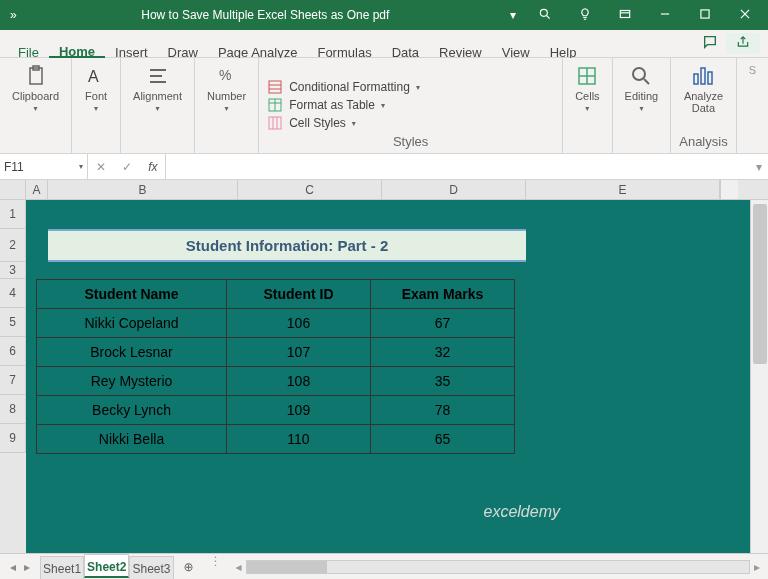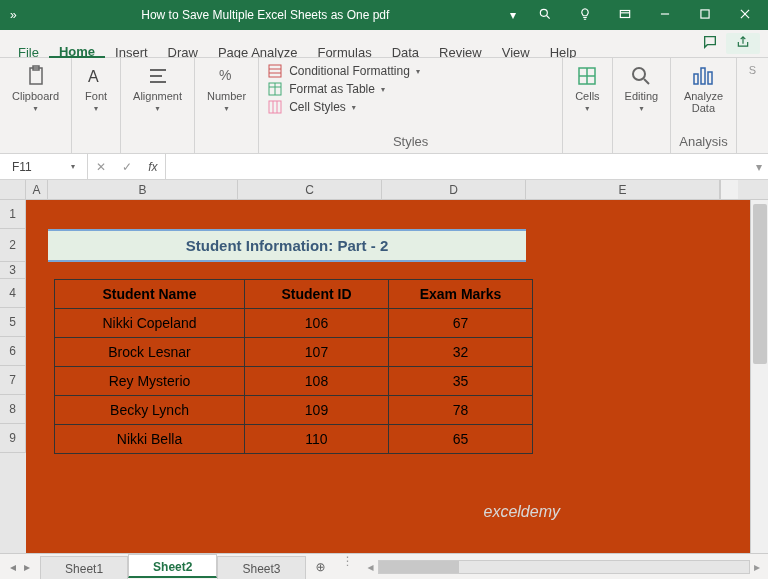--- a/index.html
+++ b/index.html
@@ -22,28 +22,28 @@
   .menubar .icon-btn { padding: 0 8px; color: #666; }
   .menubar .share-btn { background: #e6f2eb; color: #217346; padding: 2px 10px; border-radius: 2px; }
 
   
   .ribbon { background: #f3f2f1; height: 96px; display: flex; border-bottom: 1px solid #d4d4d4; }
   .group { border-right: 1px solid #d4d4d4; padding: 4px 8px; display: flex; flex-direction: column; align-items: center; justify-content: space-between; font-size: 11px; color: #555; }
   .group-label { font-size: 13px; color: #666; padding-top: 2px; }
   .large-btn { display: flex; flex-direction: column; align-items: center; gap: 2px; padding: 2px 4px; }
   .large-btn svg, .large-btn .icon-box { width: 24px; height: 24px; }
   .caret { font-size: 8px; color: #666; }
-  .group-styles { flex: 1; min-width: 0; }
+  .group-styles { flex: 1; min-width: 0; justify-content: flex-end; }
   .style-row { display: flex; align-items: center; gap: 6px; font-size: 12px; color: #444; padding: 1px 0; white-space: nowrap; }
   .style-row svg { width: 16px; height: 16px; flex-shrink: 0; }
   .style-rows { align-self: flex-start; width: 100%; }
 
   
   .formulabar { height: 26px; display: flex; align-items: center; border-bottom: 1px solid #d4d4d4; font-size: 12px; background: #fff; }
-  .name-box { width: 88px; border-right: 1px solid #d4d4d4; height: 100%; display: flex; align-items: center; padding: 0 12px; color: #444; }
+  .name-box { width: 88px; border-right: 1px solid #d4d4d4; height: 100%; display: flex; align-items: center; padding: 0 4px; color: #444; }
   .name-box .caret { margin-left: auto; }
   .fx-ctrls { display: flex; align-items: center; height: 100%; border-right: 1px solid #d4d4d4; }
   .fx-ctrls span { padding: 0 8px; color: #999; }
   .fx-input { flex: 1; height: 100%; padding: 0 6px; border: none; }
 
   
   .colhdr { display: flex; height: 20px; background: #e6e6e6; font-size: 12px; color: #555; border-bottom: 1px solid #ccc; }
   .corner { width: 26px; border-right: 1px solid #ccc; background: #e6e6e6; }
   .ch { border-right: 1px solid #ccc; text-align: center; line-height: 20px; }
   .ch.a { width: 22px; }
@@ -52,36 +52,36 @@
   .ch.d { width: 144px; }
   .ch.e { width: 194px; }
   .vscroll-space { width: 18px; background: #f0f0f0; border-left: 1px solid #ccc; }
 
   
   .gridwrap { flex: 1; display: flex; overflow: hidden; }
   .rowhdrs { width: 26px; background: #e6e6e6; font-size: 12px; color: #555; }
   .rowhdrs div { height: 29px; border-bottom: 1px solid #ccc; border-right: 1px solid #ccc; text-align: center; line-height: 29px; }
   .rowhdrs div.r2 { height: 33px; line-height: 33px; }
   .rowhdrs div.r3 { height: 17px; line-height: 17px; }
-  .cells { position: relative; flex: 1; background: #c2410c; }
+  .cells { position: relative; flex: 1; background: #0f766e; }
   .title-banner { position: absolute; left: 22px; top: 29px; width: 478px; height: 33px; background: #e4efe4; border-top: 2px solid #7ba7d7; border-bottom: 2px solid #7ba7d7; text-align: center; line-height: 29px; font-weight: bold; color: #3a5a7a; font-size: 15px; }
-  table.data { position: absolute; left: 28px; top: 79px; border-collapse: collapse; font-size: 14px; }
+  table.data { position: absolute; left: 10px; top: 79px; border-collapse: collapse; font-size: 14px; }
   table.data th, table.data td { border: 1px solid #333; height: 29px; text-align: center; }
   table.data .c1 { width: 190px; }
   table.data .c2 { width: 144px; }
   table.data .c3 { width: 144px; }
   table.data th { font-weight: bold; }
   .vscroll { width: 18px; background: #f0f0f0; border-left: 1px solid #ccc; position: relative; }
   .vscroll .thumb { position: absolute; left: 2px; top: 4px; width: 14px; height: 160px; background: #c8c8c8; border-radius: 2px; }
 
   
   .sheetbar { height: 26px; display: flex; align-items: stretch; background: #f3f2f1; border-top: 1px solid #ccc; font-size: 12px; }
   .tab-nav { display: flex; align-items: center; padding: 0 10px; color: #888; gap: 8px; }
   .tab-strip { display: flex; align-items: flex-end; }
-  .sheet-tab { padding: 0 24px; height: 24px; line-height: 24px; background: #e6e6e6; border: 1px solid #ccc; border-bottom: none; color: #555; position: relative; bottom: -1px; }
+  .sheet-tab { padding: 0 2px; height: 24px; line-height: 24px; background: #e6e6e6; border: 1px solid #ccc; border-bottom: none; color: #555; position: relative; bottom: -1px; }
   .sheet-tab.active { background: #fff; color: #217346; font-weight: 600; border-bottom: 2px solid #217346; bottom: 1px; }
   .add-sheet { padding: 0 10px; color: #666; line-height: 24px; }
   .hscroll-area { flex: 1; display: flex; align-items: center; padding: 0 8px; }
   .hscroll { flex: 1; height: 14px; background: #e6e6e6; position: relative; border: 1px solid #ccc; }
   .hscroll .thumb { position: absolute; left: 0; top: 0; width: 80px; height: 100%; background: #c8c8c8; }
 
   .watermark { position: absolute; right: 190px; bottom: 32px; color: #d8d8d8; font-size: 16px; font-style: italic; pointer-events: none; }
 </style>
 </head>
 <body>

